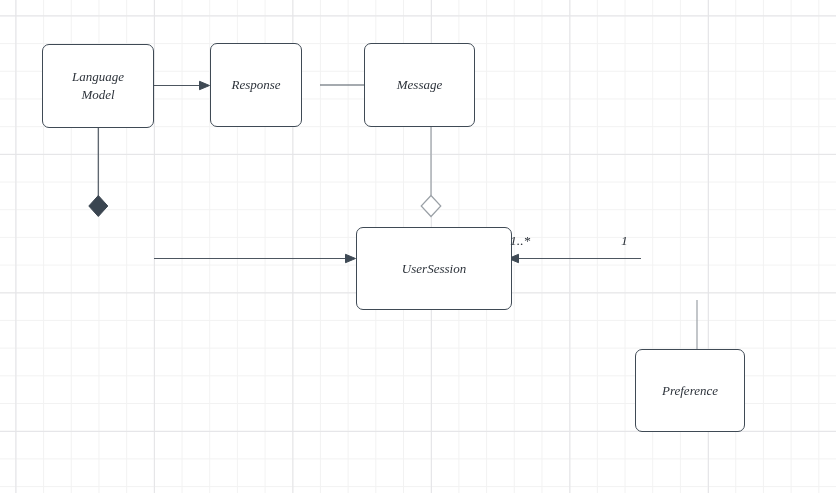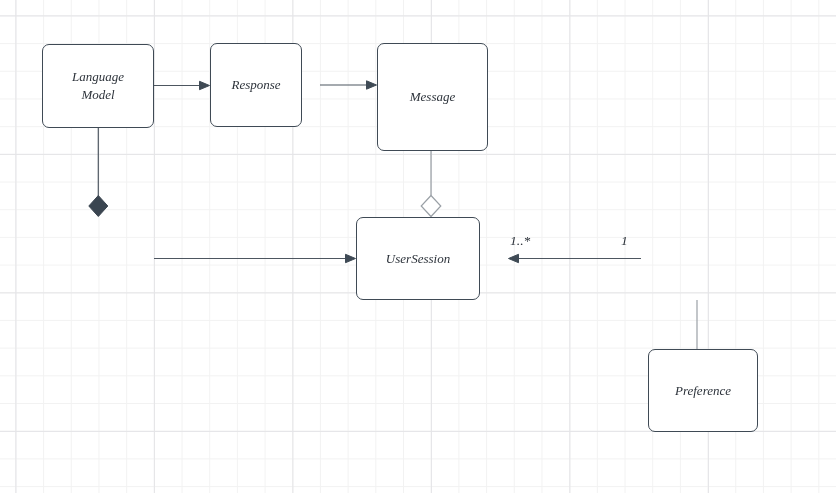--- a/index.html
+++ b/index.html
@@ -77,31 +77,31 @@
   </svg>
 
   <div class="node" style="left:42px;top:44px;width:112px;height:84px">
     <span class="lbl" style="max-width:78px">Language Model</span>
   </div>
 
   <div class="node" style="left:210px;top:43px;width:92px;height:84px">
     <span class="lbl">Response</span>
   </div>
 
-  <div class="node" style="left:377px;top:43px;width:111px;height:108px">
+  <div class="node" style="left:364px;top:43px;width:111px;height:84px">
     <span class="lbl">Message</span>
   </div>
 
 
-  <div class="node" style="left:356px;top:217px;width:124px;height:83px">
+  <div class="node" style="left:356px;top:227px;width:156px;height:83px">
     <span class="lbl">UserSession</span>
   </div>
 
 
-  <div class="node" style="left:648px;top:349px;width:110px;height:83px">
+  <div class="node" style="left:635px;top:349px;width:110px;height:83px">
     <span class="lbl">Preference</span>
   </div>
 
   <span class="mult" style="left:510px;top:234px">1..*</span>
 
   <span class="mult" style="left:621px;top:234px">1</span>
 
 </div>
 
 </body></html>

